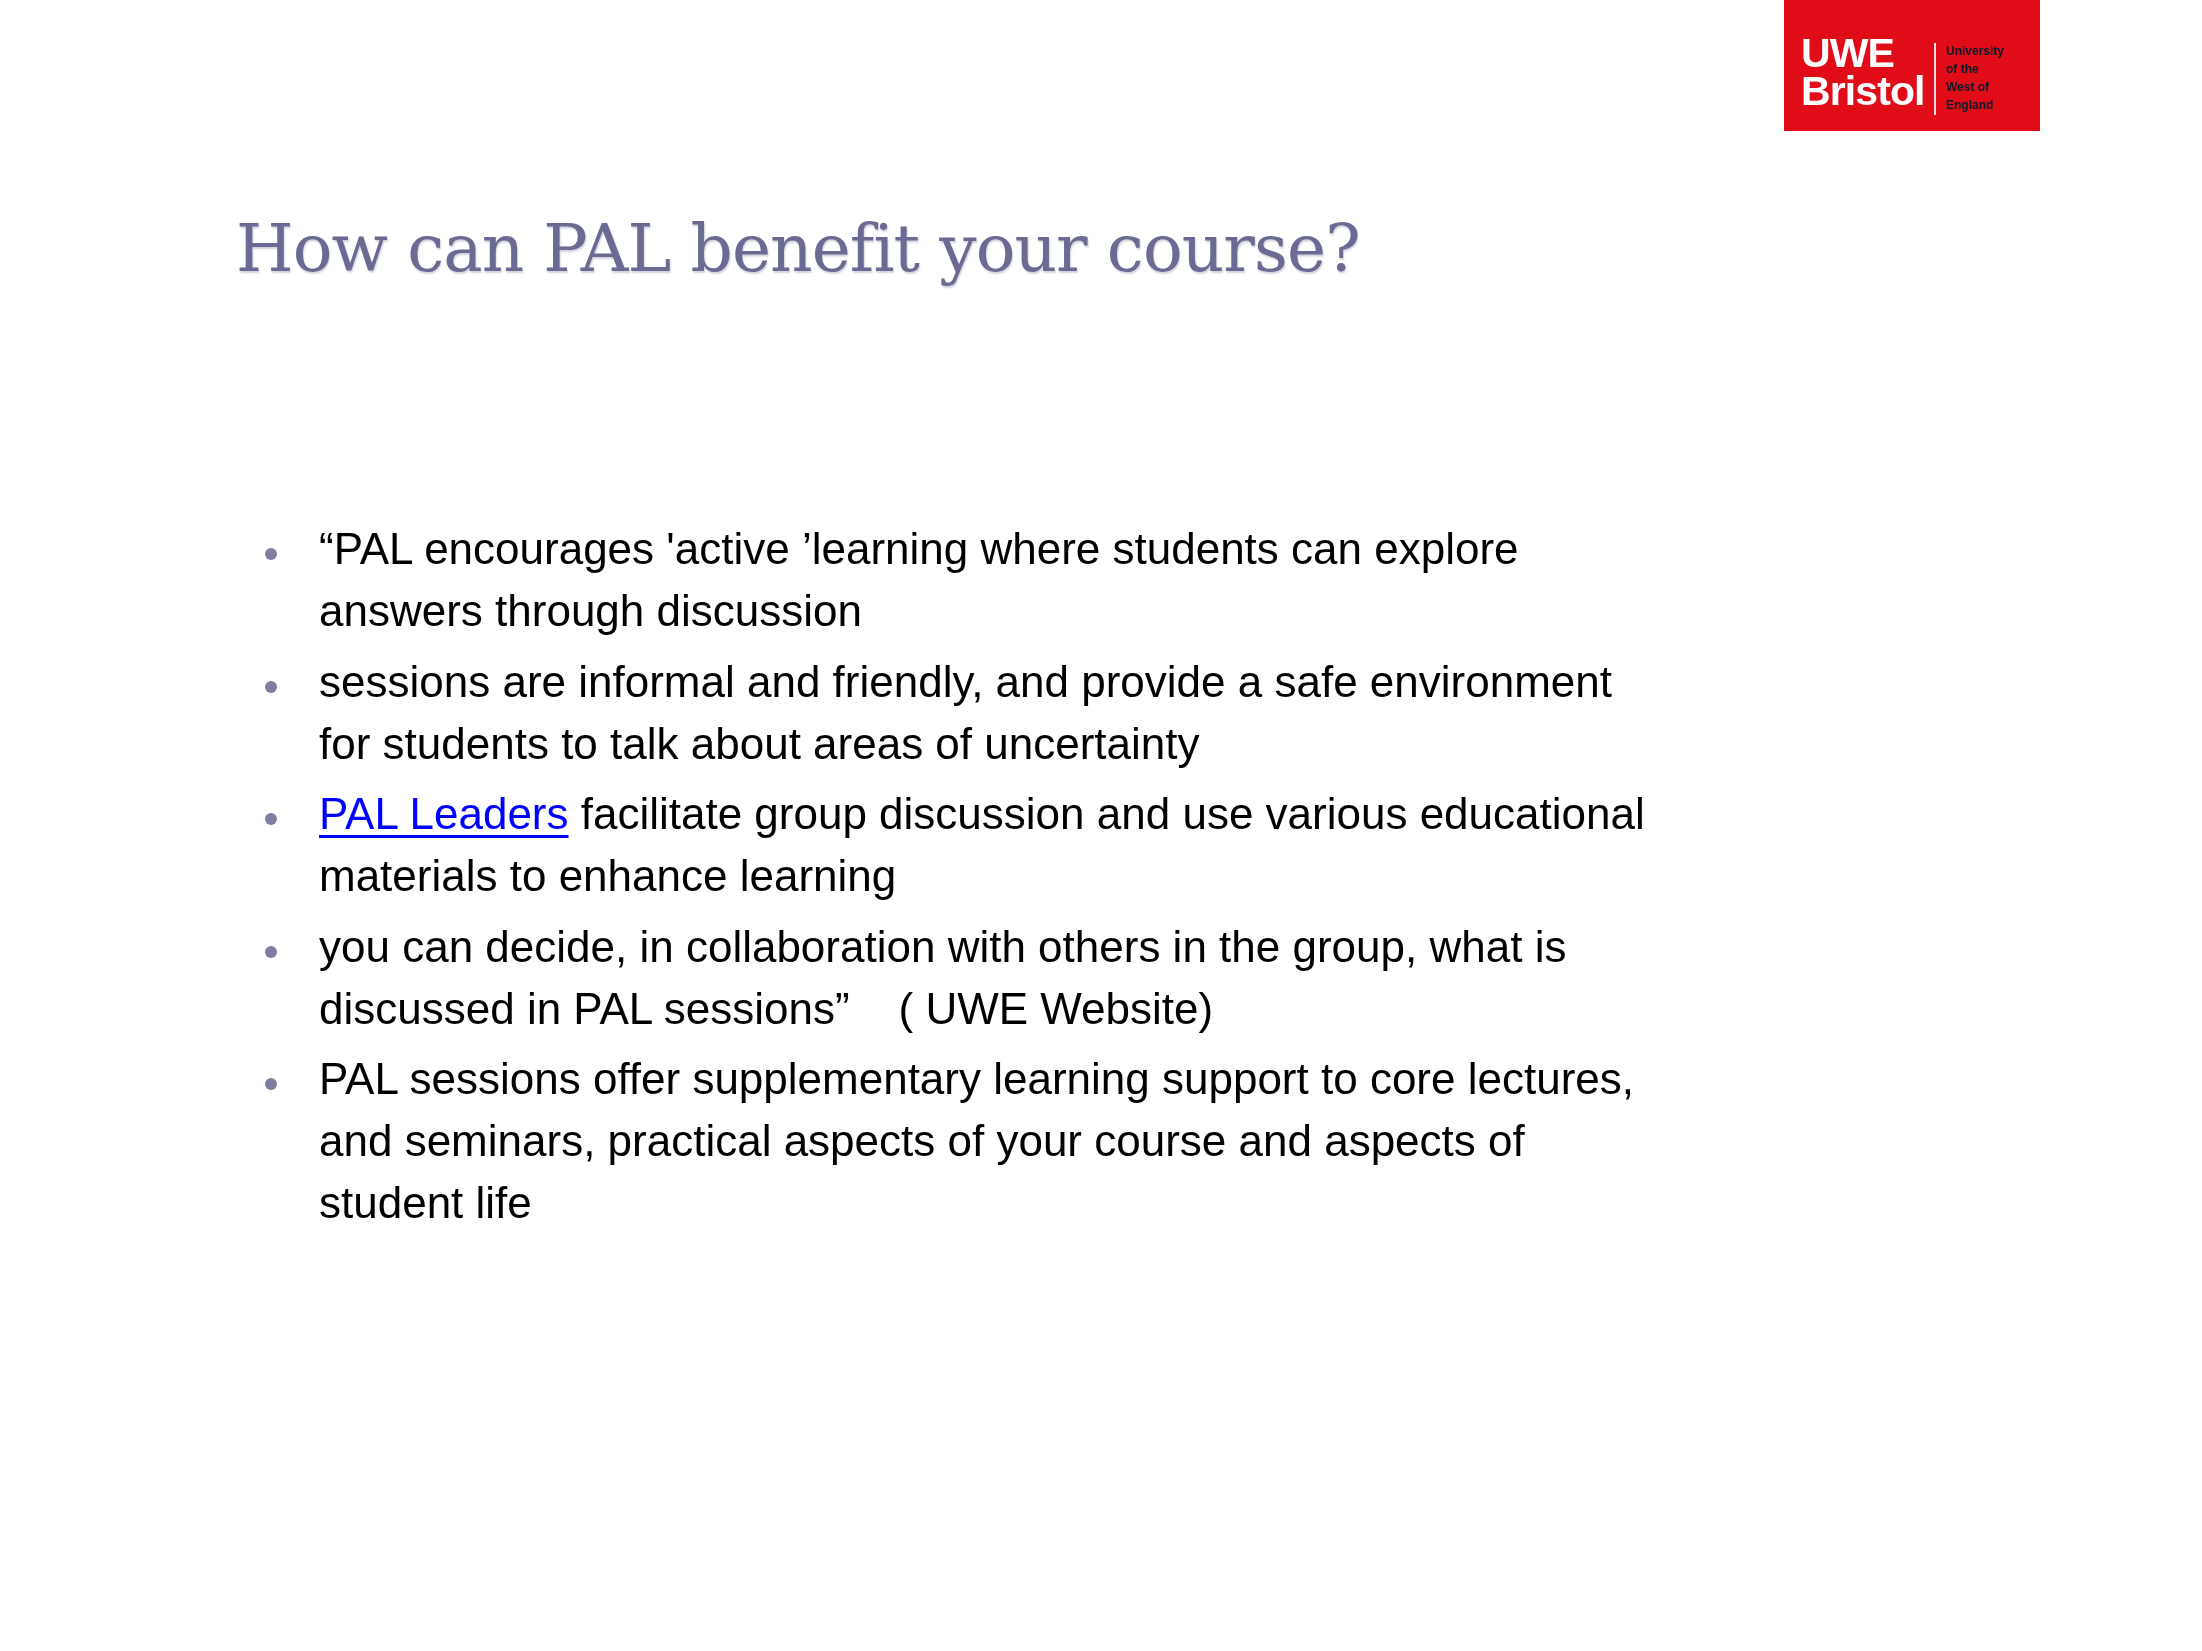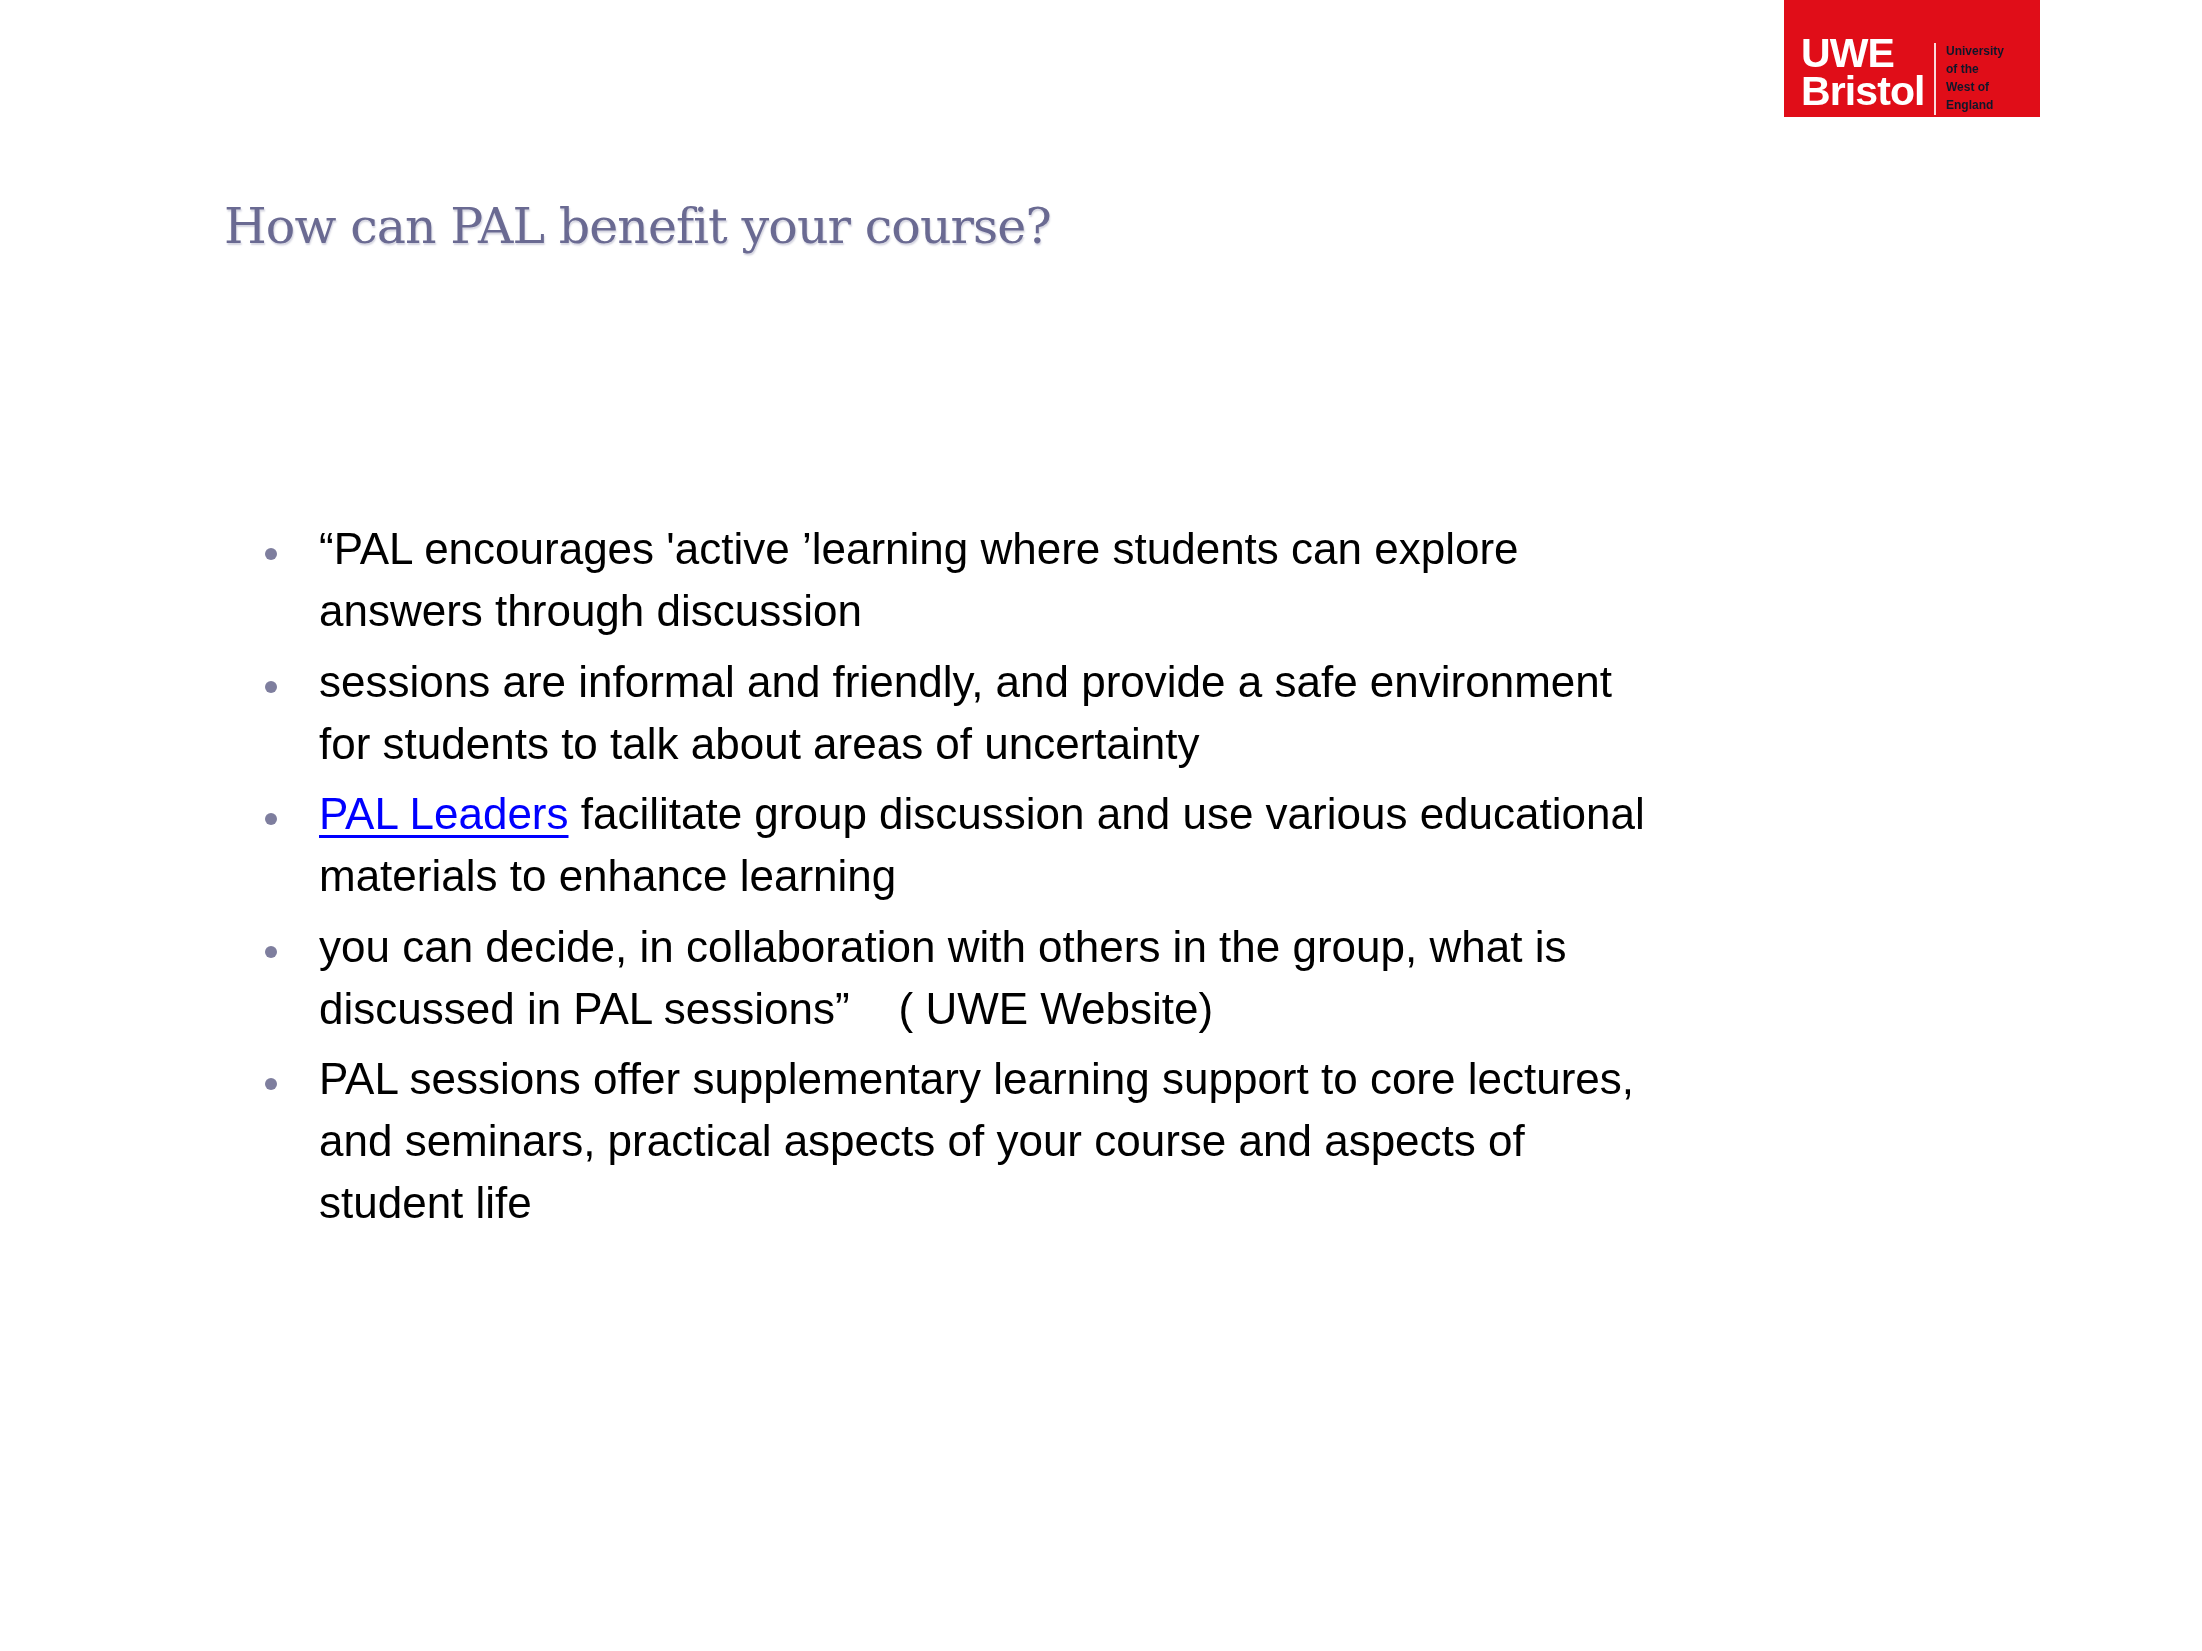--- a/index.html
+++ b/index.html
@@ -14,21 +14,21 @@
     background: #ffffff;
     font-family: "Liberation Sans", sans-serif;
   }
 
   
   .logo {
     position: absolute;
     left: 1784px;
     top: 0;
     width: 256px;
-    height: 117px;
+    height: 131px;
     background: var(--logo-bg, #E00D18);
   }
   .logo-brand {
     position: absolute;
     left: 17px;
     top: 34px;
     color: #ffffff;
     font-weight: bold;
     font-size: 41px;
     line-height: 38px;
@@ -50,24 +50,24 @@
     font-weight: bold;
     font-size: 12px;
     line-height: 18px;
   }
 
   
   .title {
     position: absolute;
     left: 220px;
     top: 195px;
-    margin: 4px;
+    margin: 16px;
     font-family: "DejaVu Serif", "Liberation Serif", serif;
     font-weight: normal;
-    font-size: 49px;
+    font-size: 66px;
     line-height: 1.15;
     letter-spacing: -0.9px;
     color: var(--title-color, #6A6A92);
     text-shadow: 0.9px 1.7px 1.7px rgba(110, 110, 150, 0.30);
     white-space: nowrap;
   }
 
   
   .bullets {
     position: absolute;

